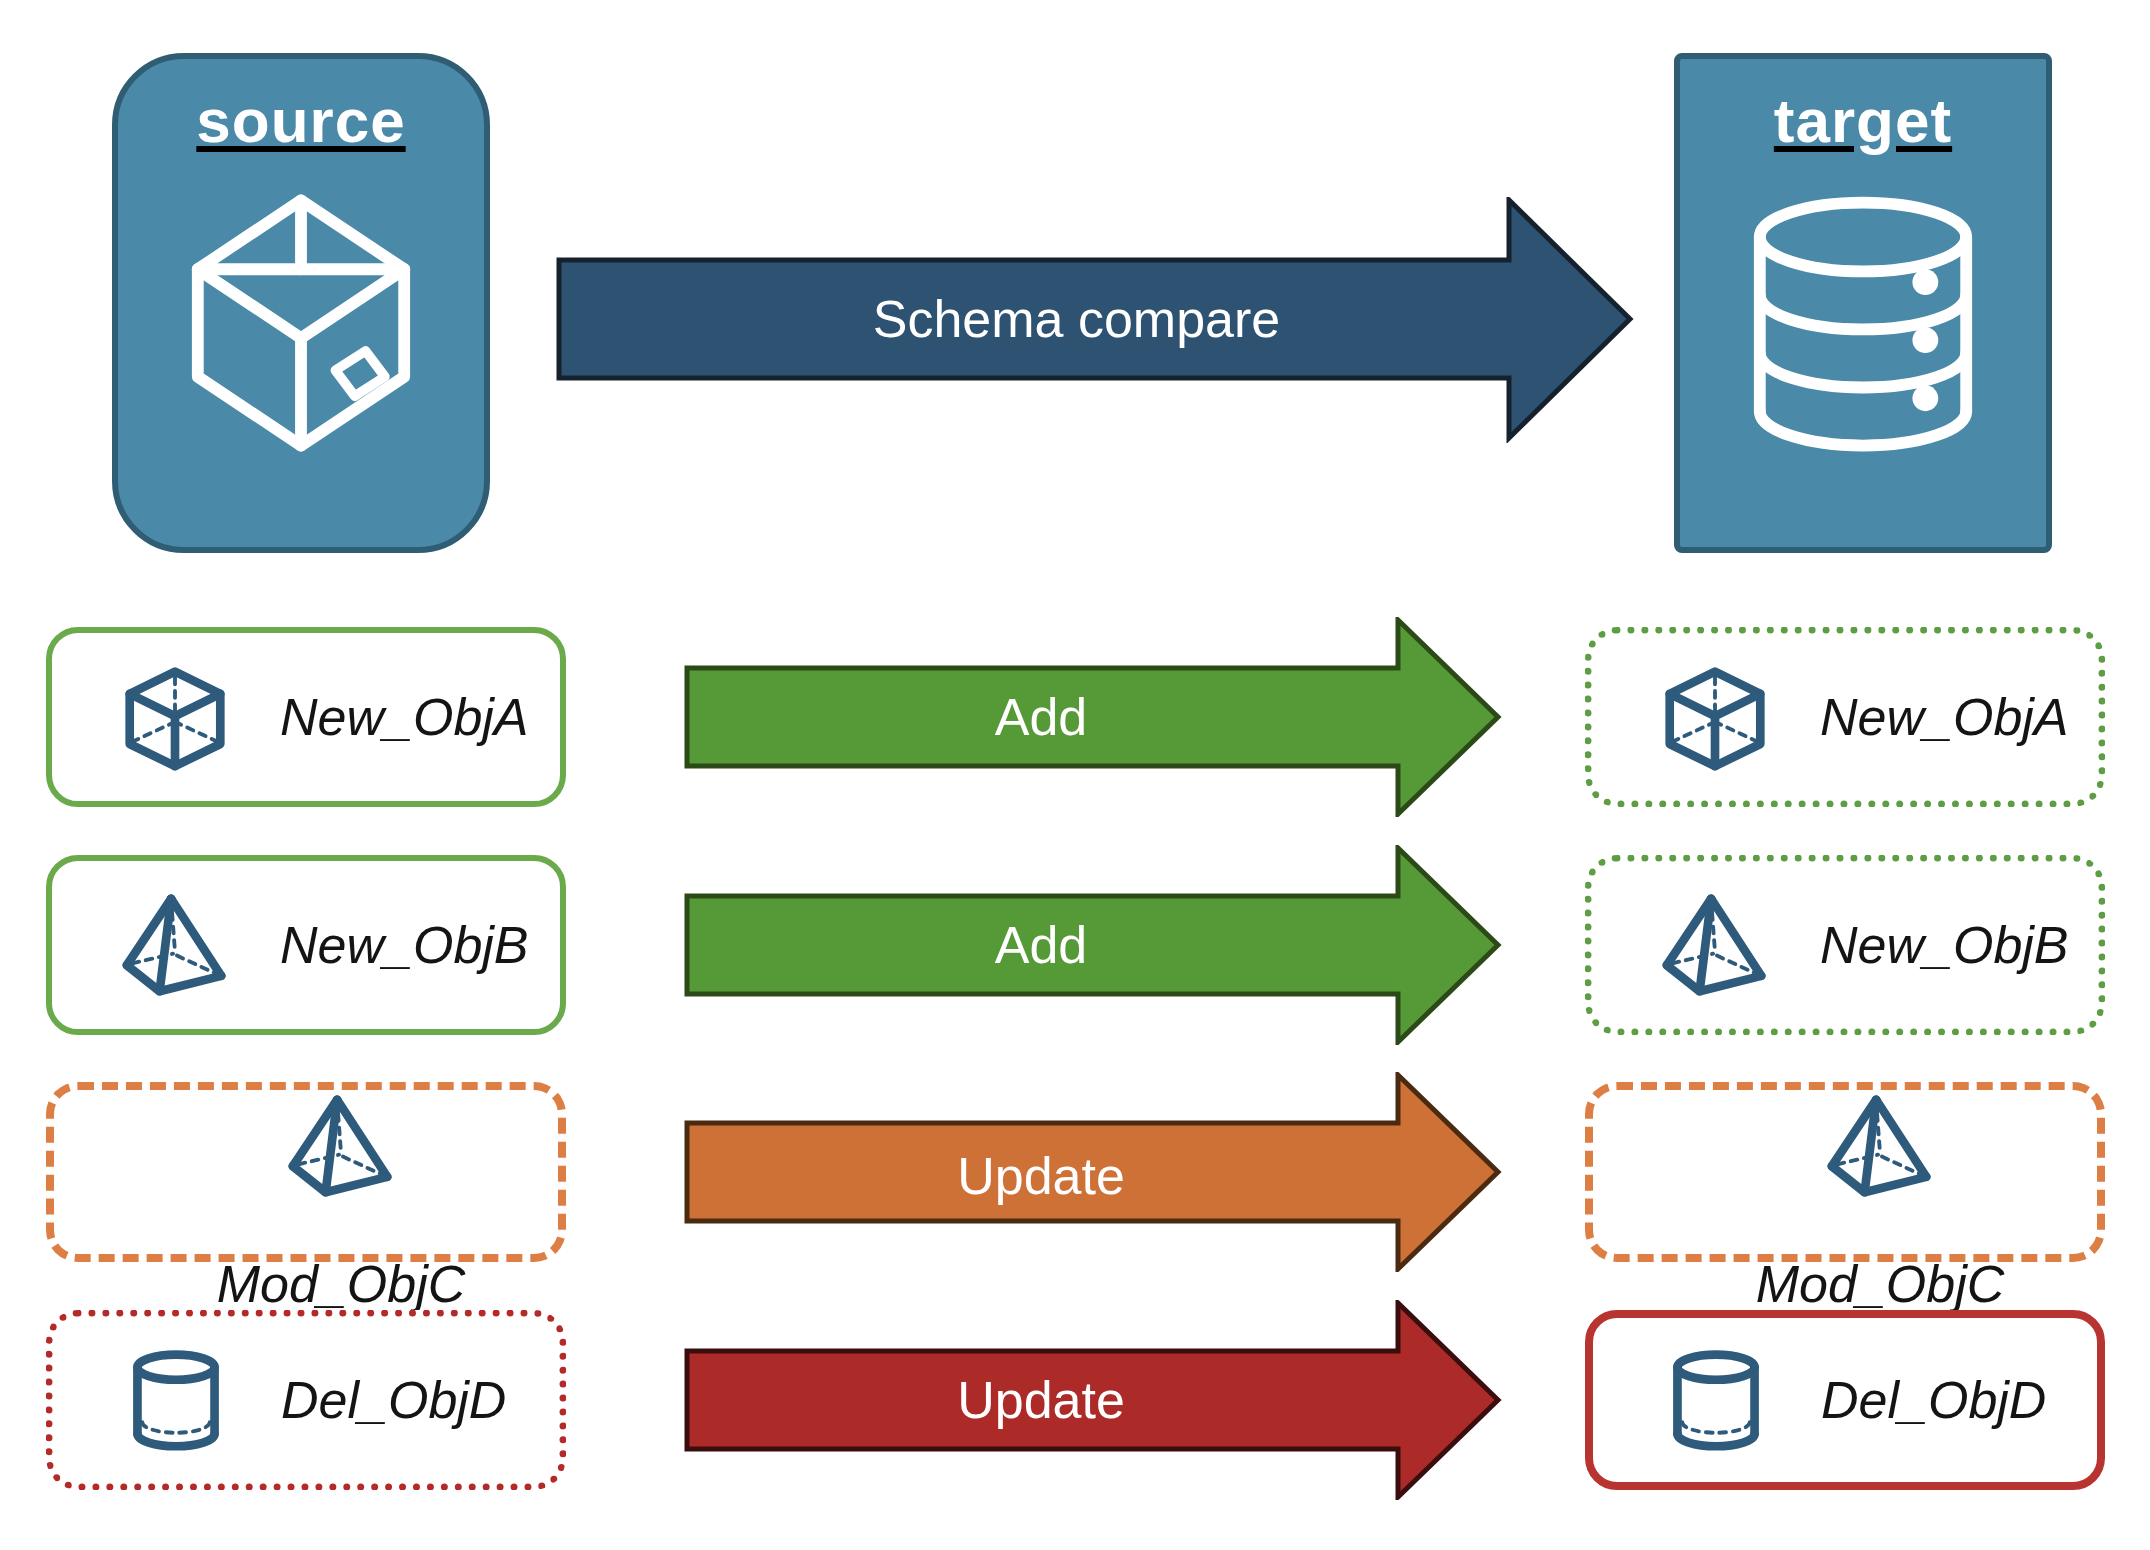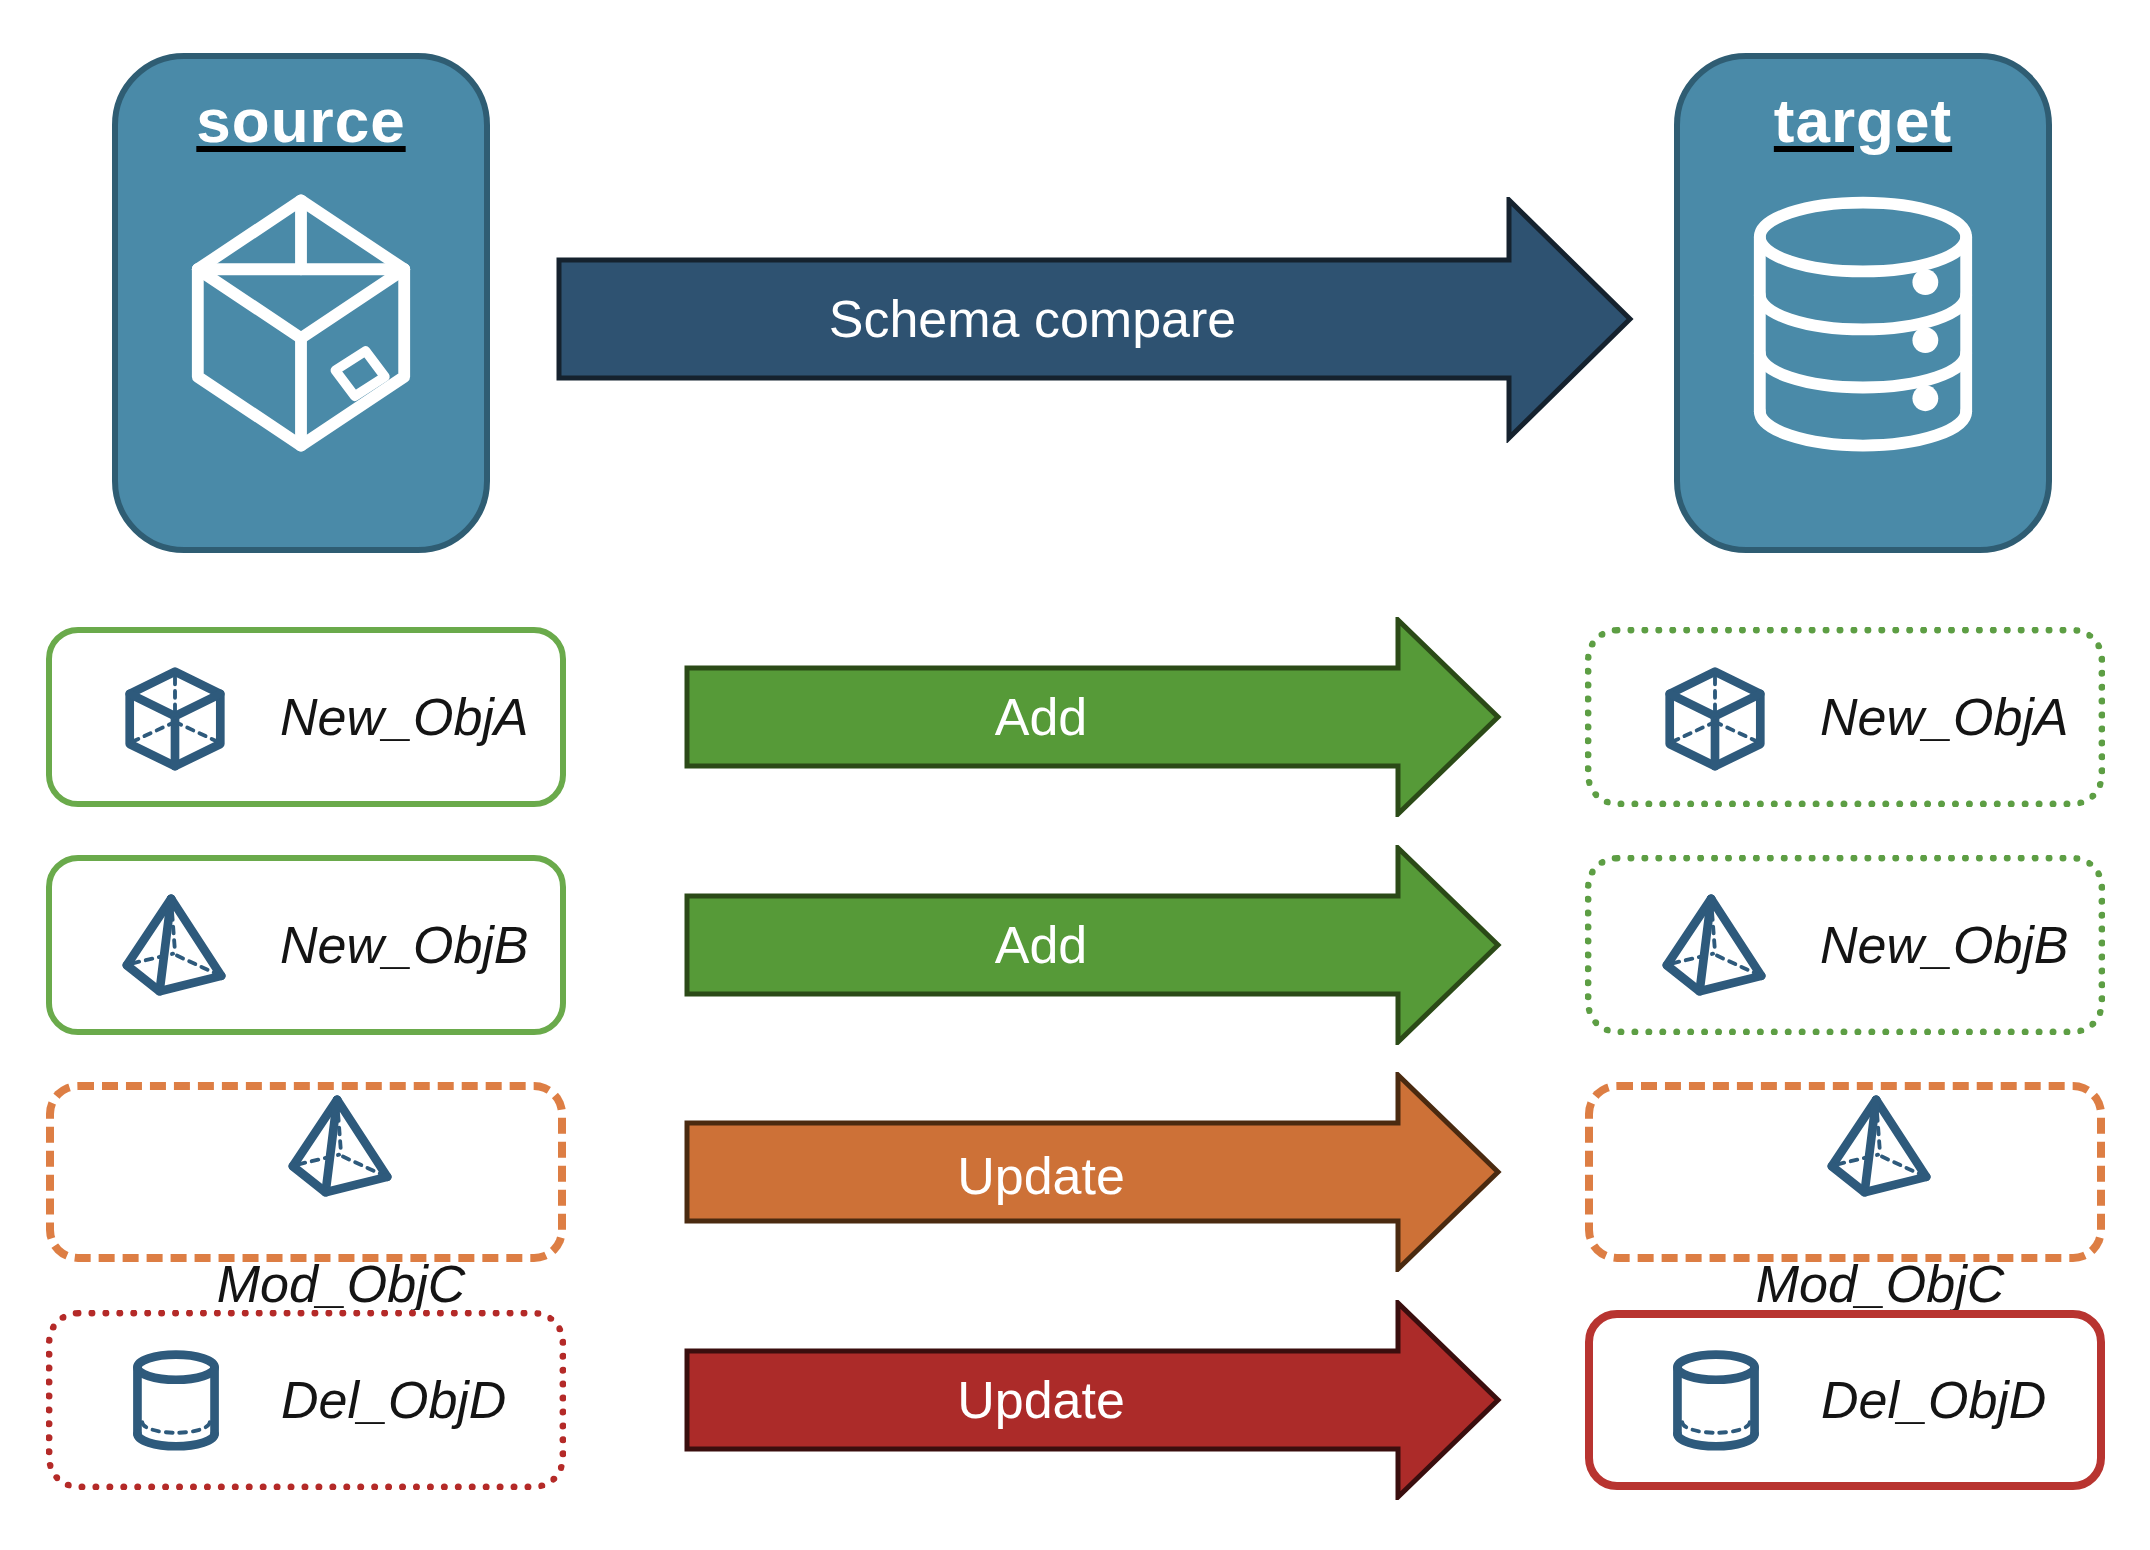--- a/index.html
+++ b/index.html
@@ -16,21 +16,21 @@
     width:378px;height:500px;
     box-sizing:border-box;
     background:#4a8aa8;
     border:6px solid #2f5d73;
     border-radius:72px;
     display:flex;flex-direction:column;align-items:center;
     padding-top:28px;
     text-decoration:underline;
   }
   .node-source{left:112px;top:53px;}
-  .node-target{left:1674px;top:53px;}
+  .node-target{left:1674px;top:53px;border-radius:8px;}
   .node-title{
     color:#ffffff;font-weight:bold;font-size:62px;line-height:1.1;
     letter-spacing:1px;
   }
   .node-icon{margin-top:28px;}
   
   .arrow-svg{position:absolute;}
   .arrow-compare{fill:#2e5271;stroke:#15222e;stroke-width:5;}
   .arrow-add{fill:#569a38;stroke:#2b4a17;stroke-width:5;}
   .arrow-update{fill:#cd7137;stroke:#4a2a10;stroke-width:5;}
@@ -146,21 +146,21 @@
   <div class="node node-target">
     <div class="node-title">target</div>
     <svg class="node-icon" width="258" height="280">
         <use href="#sym-database"></use>
       </svg>
   </div>
 
   <svg class="arrow-svg" style="left:556px;top:197px;" width="1080" height="246">
     <polygon class="arrow-compare" points="3,63 953,63 953,3 1074,122 953,241 953,181 3,181"></polygon>
   </svg>
-  <div class="arrow-label" style="left:556px;top:260px;width:953px;height:118px;">Schema compare</div>
+  <div class="arrow-label" style="left:556px;top:260px;width:953px;height:118px;padding-left:44px;">Schema compare</div>
 
   <div class="item item-left b-solid-green" style="top:627px;">
     <svg class="obj-icon">
         <use href="#sym-cube"></use>
       </svg>
     <span class="item-label">New_ObjA</span>
   </div>
   <svg class="arrow-svg" style="left:684px;top:617px;" width="818" height="200">
     <polygon class="arrow-add" points="3,51 714,51 714,3 814,100 714,197 714,149 3,149"></polygon>
   </svg>

